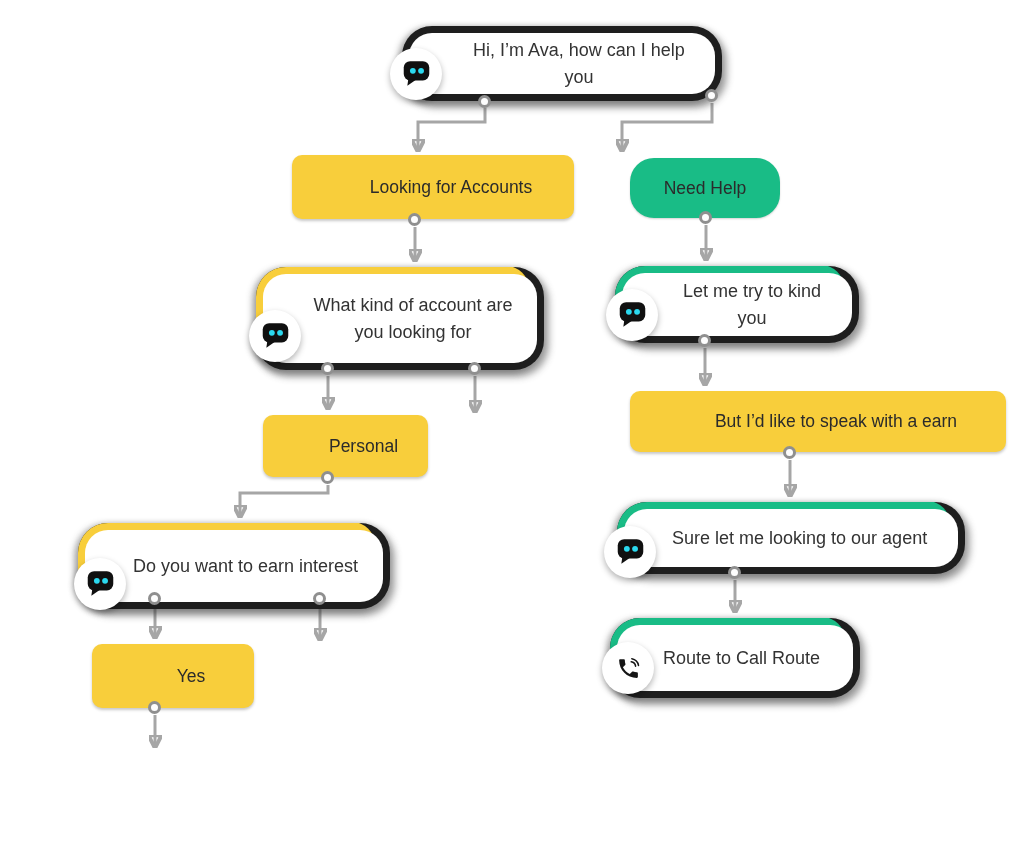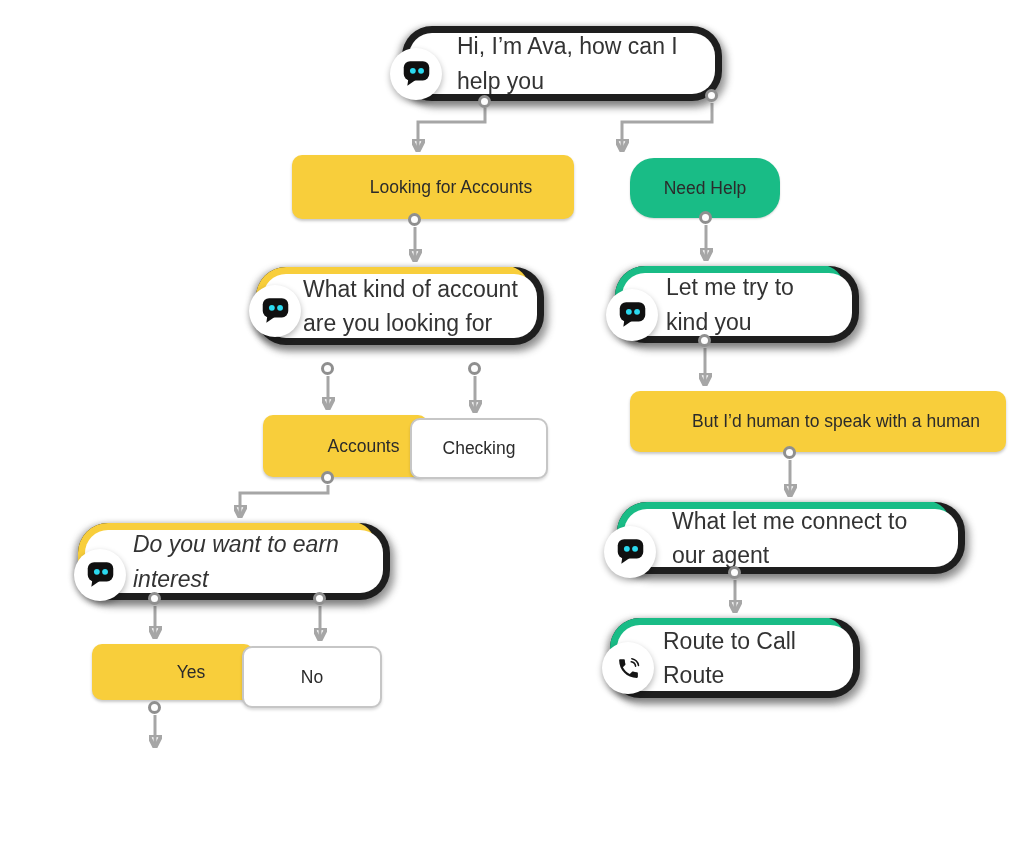--- a/index.html
+++ b/index.html
@@ -17,21 +17,21 @@
   .sketch {
     position:absolute; inset:0; background:var(--ink,#1E1E1E);
     border-radius:30px; overflow:hidden;
     box-shadow: 3px 5px 7px 2px rgba(55,55,55,.45), -3px 2px 6px 1px rgba(55,55,55,.35);
   }
   .card {
     position:absolute; inset:7px; background:#fff; border-radius:23px;
     display:flex; align-items:center;
     box-shadow:-8px -8px 0 0 var(--accent, transparent);
   }
-  .lbl { padding:0 14px 0 48px; font-size:23px; line-height:1.5; color:var(--text,#333); }
+  .lbl { padding:0 14px 0 48px; font-size:18px; line-height:1.5; color:var(--text,#333);text-align:center; }
   .node.two-line .lbl { padding-left:40px; }
 
   .badge {
     position:absolute; left:-12px; bottom:2px; width:52px; height:52px;
     background:#fff; border-radius:50%; z-index:3;
     box-shadow:0 3px 6px rgba(0,0,0,.3);
     display:flex; align-items:center; justify-content:center;
   }
 
   
@@ -93,91 +93,85 @@
   </div>
 
   <div class="chip yellow" style="left:292px; top:155px; width:246px; height:64px;">
     <span>Looking for Accounts</span>
   </div>
 
   <div class="chip green" style="left:630px; top:158px; width:150px; height:60px;border-radius:24px;">
     <span>Need Help</span>
   </div>
 
-  <div class="node two-line" style="left:256px; top:267px; width:288px; height:78px; --accent:var(--yellow,#F8CE3B);">
+  <div class="node two-line" style="left:256px; top:267px; width:288px; height:103px; --accent:var(--yellow,#F8CE3B);">
     <div class="sketch">
       <div class="card">
           <span class="lbl">What kind of account are you looking for</span>
         </div>
     </div>
     <div class="badge" style="left:-7px; bottom:8px;">
       <svg viewBox="0 0 34 30" width="31" height="28">
         <rect x="3" y="1" width="28" height="21" rx="7" fill="#101010"></rect>
         <circle cx="13" cy="11.5" r="3.2" fill="var(--eye,#2BD9EF)"></circle>
         <circle cx="22" cy="11.5" r="3.2" fill="var(--eye,#2BD9EF)"></circle>
         <path d="M8 20 L16 21.5 L7 28 Z" fill="#101010"></path>
       </svg>
     </div>
   </div>
 
   <div class="chip yellow" style="left:263px; top:415px; width:129px; height:62px;">
-    <span>Accounts</span>
-  </div>
-  <div class="chip white" style="left:410px; top:418px; width:134px; height:57px;">
-    <span>Checking</span>
-  </div>
-
-  <div class="node" style="left:78px; top:523px; width:312px; height:77px;font-style:italic; --accent:var(--yellow,#F8CE3B);">
+    <span>Personal</span>
+  </div>
+
+  <div class="node" style="left:78px; top:523px; width:312px; height:86px; --accent:var(--yellow,#F8CE3B);">
     <div class="sketch">
       <div class="card">
           <span class="lbl">Do you want to earn interest</span>
         </div>
     </div>
     <div class="badge" style="left:-4px; bottom:-1px;">
       <svg viewBox="0 0 34 30" width="31" height="28">
         <rect x="3" y="1" width="28" height="21" rx="7" fill="#101010"></rect>
         <circle cx="13" cy="11.5" r="3.2" fill="var(--eye,#2BD9EF)"></circle>
         <circle cx="22" cy="11.5" r="3.2" fill="var(--eye,#2BD9EF)"></circle>
         <path d="M8 20 L16 21.5 L7 28 Z" fill="#101010"></path>
       </svg>
     </div>
   </div>
 
-  <div class="chip yellow" style="left:92px; top:644px; width:126px; height:56px;">
+  <div class="chip yellow" style="left:92px; top:644px; width:126px; height:64px;">
     <span>Yes</span>
   </div>
-  <div class="chip white" style="left:242px; top:646px; width:136px; height:58px;">
-    <span>No</span>
-  </div>
 
 
   <div class="node" style="left:615px; top:266px; width:244px; height:77px; --accent:var(--green,#19BC86);">
     <div class="sketch">
       <div class="card">
           <span class="lbl" style="padding-left:44px;">Let me try to kind you</span>
         </div>
     </div>
     <div class="badge" style="left:-9px; bottom:2px;">
       <svg viewBox="0 0 34 30" width="31" height="28">
         <rect x="3" y="1" width="28" height="21" rx="7" fill="#101010"></rect>
         <circle cx="13" cy="11.5" r="3.2" fill="var(--eye,#2BD9EF)"></circle>
         <circle cx="22" cy="11.5" r="3.2" fill="var(--eye,#2BD9EF)"></circle>
         <path d="M8 20 L16 21.5 L7 28 Z" fill="#101010"></path>
       </svg>
     </div>
   </div>
 
   <div class="chip yellow" style="left:630px; top:391px; width:340px; height:61px;">
-    <span>But I’d human to speak with a human</span>
+    <span>But I’d like to speak with a earn</span>
   </div>
 
   <div class="node" style="left:617px; top:502px; width:348px; height:72px; --accent:var(--green,#19BC86);">
     <div class="sketch">
       <div class="card">
-          <span class="lbl">What let me connect to our agent</span>
+          <span class="lbl">Sure let me looking to our agent</span>
         </div>
     </div>
     <div class="badge" style="left:-13px; bottom:-4px;">
       <svg viewBox="0 0 34 30" width="31" height="28">
         <rect x="3" y="1" width="28" height="21" rx="7" fill="#101010"></rect>
         <circle cx="13" cy="11.5" r="3.2" fill="var(--eye,#2BD9EF)"></circle>
         <circle cx="22" cy="11.5" r="3.2" fill="var(--eye,#2BD9EF)"></circle>
         <path d="M8 20 L16 21.5 L7 28 Z" fill="#101010"></path>
       </svg>
     </div>

